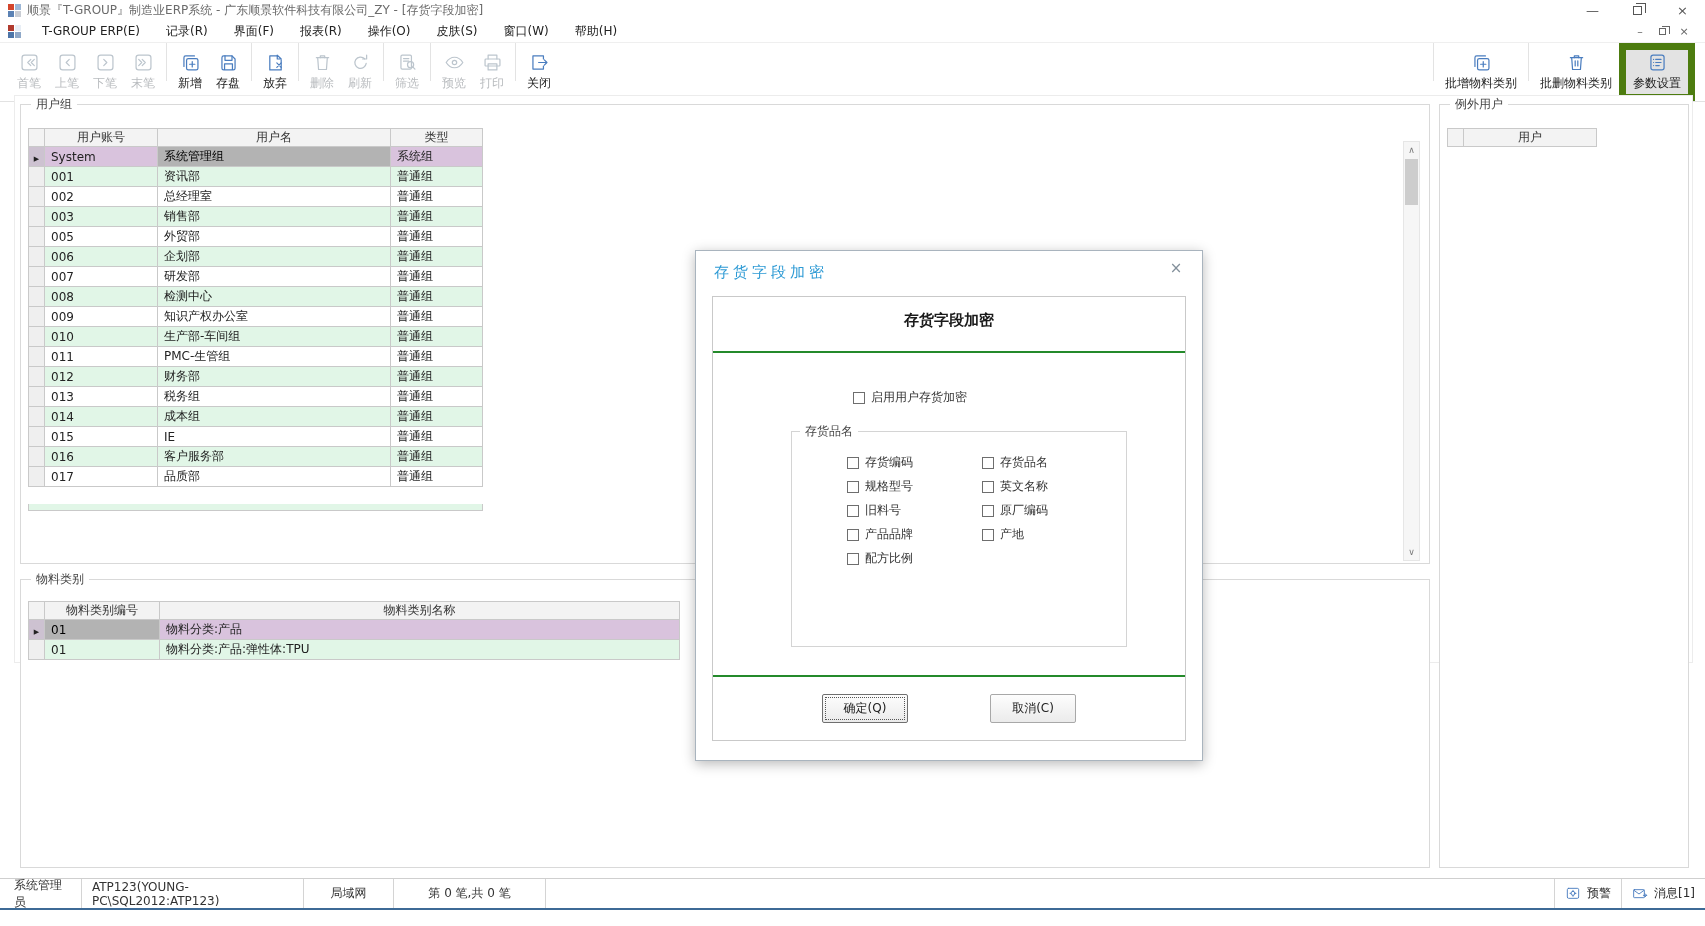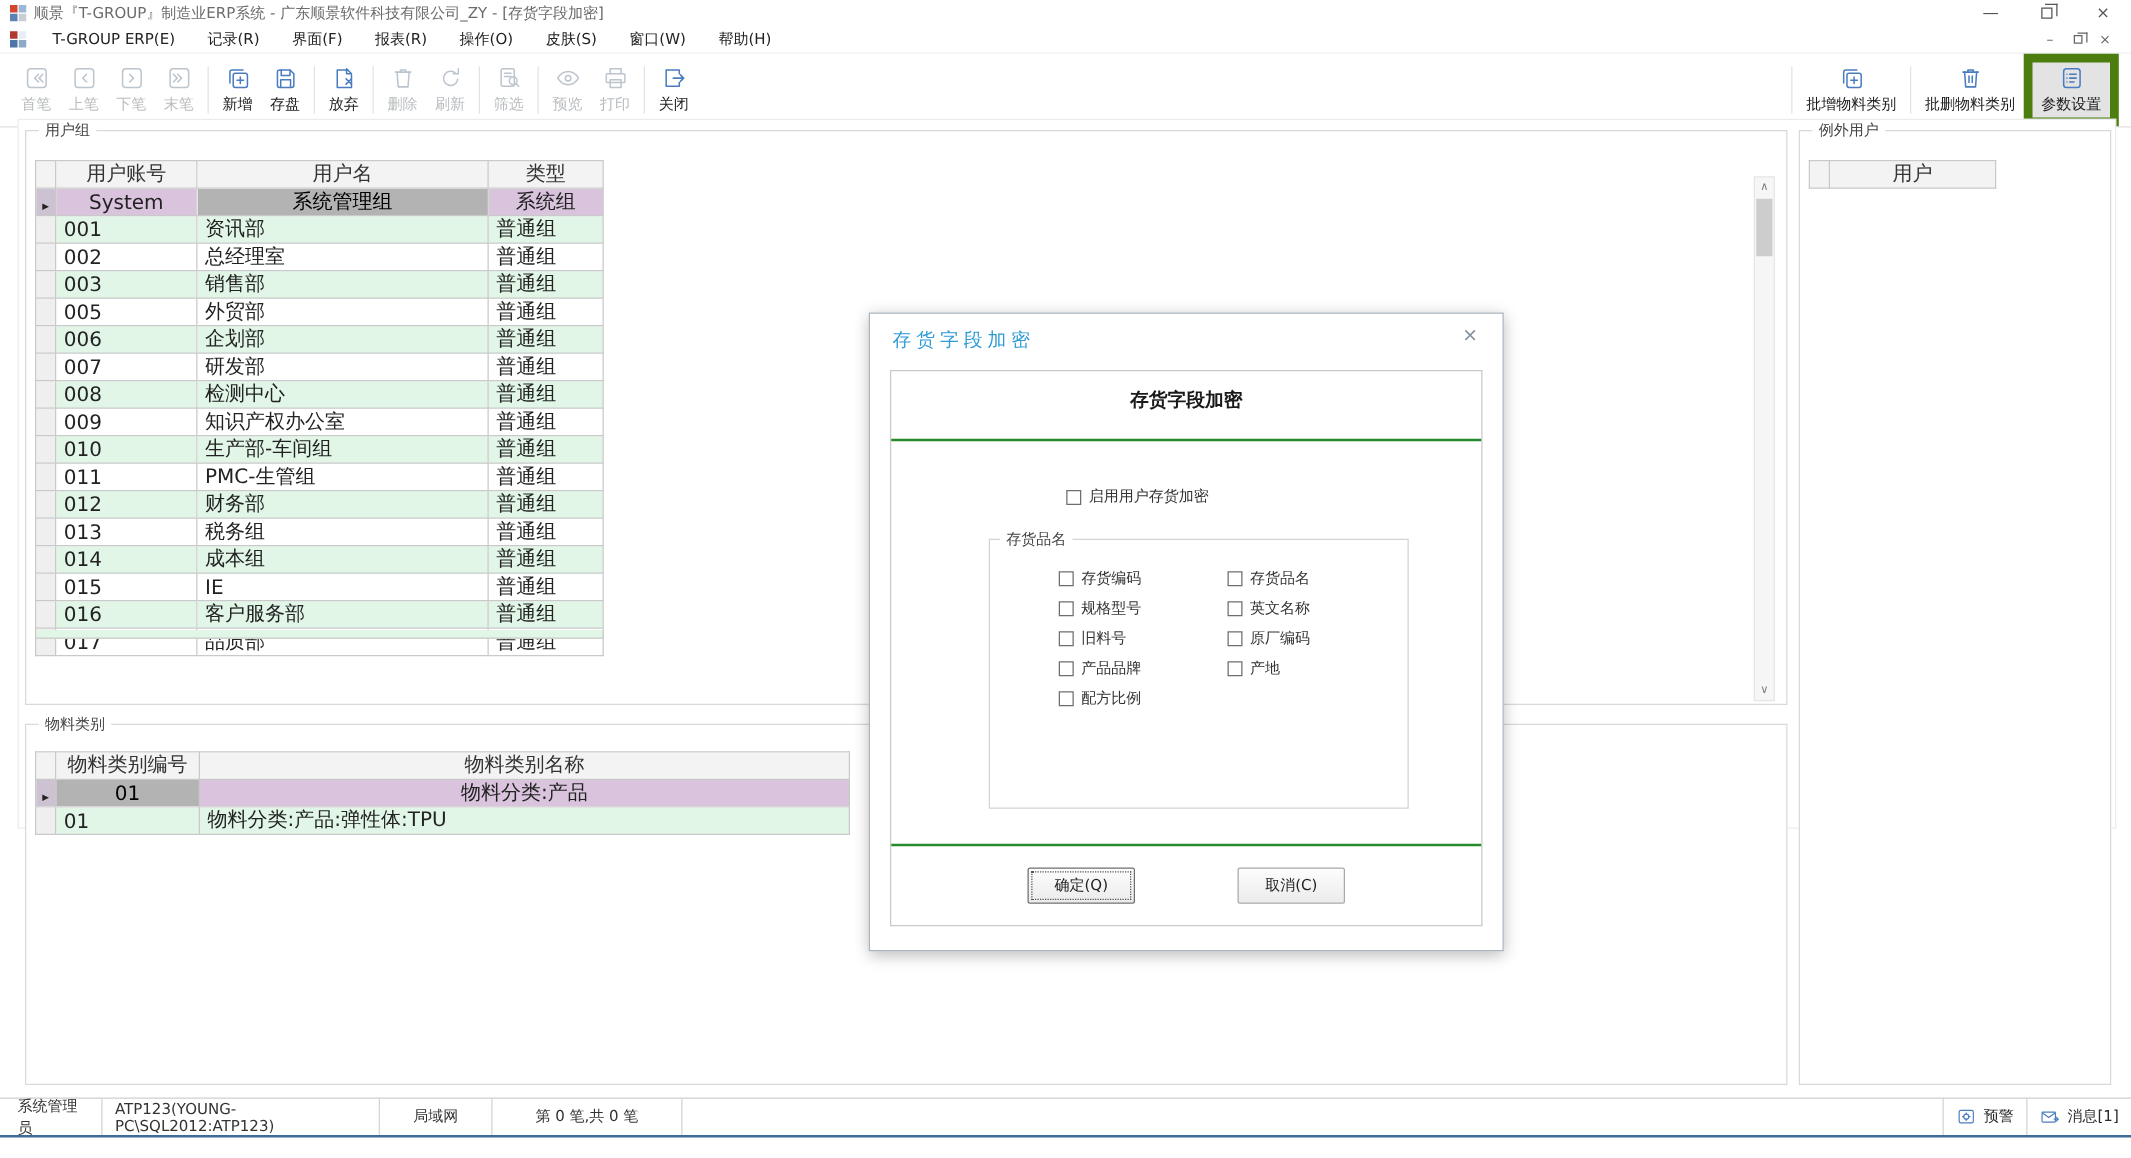--- a/index.html
+++ b/index.html
@@ -23,42 +23,42 @@
   .menubar { position:absolute; top:20px; left:0; right:0; height:22px; display:flex; align-items:center; padding-left:8px; background:#fff; }
   .menu-ico { width:13px; height:13px; display:inline-grid; grid-template-columns:6px 6px; grid-template-rows:6px 6px; gap:1px; margin-right:8px; }
   .menu-ico i:nth-child(1){background:#b03a2e;} .menu-ico i:nth-child(2){background:#e8eef5;}
   .menu-ico i:nth-child(3){background:#4d75a8;} .menu-ico i:nth-child(4){background:#8fa8c8;}
   .menu-item { padding:0 13px; color:#222; font-size:12px; cursor:default; }
   .mdi-controls { margin-left:auto; display:flex; align-items:center; padding-right:10px; }
   .mdi-controls .mc { width:22px; text-align:center; color:#666; font-size:11px; }
   .mdi-restore { position:relative; width:7px; height:7px; border:1px solid #666; display:inline-block; }
   .mdi-restore::before { content:""; position:absolute; top:-3px; left:2px; width:7px; height:7px; border:1px solid #666; border-left:none; border-bottom:none; }
   
-  .toolbar { position:absolute; top:42px; left:0; right:0; height:60px; display:flex; align-items:center; padding:0 10px; border-top:1px solid #efefef; border-bottom:1px solid #e2e2e2; background:#fff; }
+  .toolbar { position:absolute; top:42px; left:0; right:0; height:60px; display:flex; padding:0 10px; border-top:1px solid #efefef; border-bottom:1px solid #e2e2e2; background:#fff; }
   .tbtn { display:flex; flex-direction:column; align-items:center; justify-content:center; padding:2px 7px; min-width:34px; color:#4a7dbf; cursor:default; }
   .tbtn .tlbl { margin-top:2px; font-size:12px; color:#1c1c1c; white-space:nowrap; }
   .tbtn.disabled { color:#bcc5cd; }
   .tbtn.disabled .tlbl { color:#b9bcbf; }
   .tbtn.active { background:#e3e3e3; border:7px solid #4d7c0f; }
   .ic { width:21px; height:21px; fill:none; stroke:currentColor; stroke-width:1.4; stroke-linecap:round; stroke-linejoin:round; }
   .vsep { width:1px; height:38px; background:#e3e3e3; margin:0 4px; }
   .tb-spacer { flex:1; }
   
   .client { position:absolute; left:14px; top:95px; width:1679px; height:568px; background:#fff; border:1px solid #ececec; }
   .groupbox { position:absolute; border:1px solid #d9d9d9; background:#fff; }
   .gb-label { position:absolute; top:-8px; left:10px; background:#fff; padding:0 5px; color:#444; font-size:12px; line-height:15px; }
   .users-box { left:5px; top:8px; width:1410px; height:460px; }
   .mats-box  { left:5px; top:483px; width:1410px; height:289px; }
   .exc-box   { left:1424px; top:8px; width:250px; height:764px; }
-  table.grid { position:absolute; border-collapse:collapse; table-layout:fixed; font-size:16px; color:#222; }
+  table.grid { position:absolute; border-collapse:collapse; table-layout:fixed; font-size:12px; color:#222; }
   .grid th, .grid td { border:1px solid #c9c9c9; height:20px; padding:0 6px; overflow:hidden; white-space:nowrap; }
   .grid th { background:#f3f3f3; font-weight:normal; color:#333; text-align:center; height:18px; }
   .grid td { background:#fff; text-align:left; }
   tr.row-green td { background:#e1f6e7; }
-  tr.row-selected td { background:#d9c3dd;text-align:center; }
+  tr.row-selected td { background:#d9c3dd; }
   .users-grid tr.row-selected td:nth-child(3) { background:#b3b3b3; color:#000; }
   .mats-grid  tr.row-selected td:nth-child(2) { background:#b3b3b3; color:#000; }
   .grid th.sel, .grid td.sel { padding:0; text-align:center; }
   .grid td.sel { background:#efefef; }
   tr.row-selected td.sel { background:#cdc2d1; }
   .marker::before { content:""; font-size:7px; color:#222; }
   tr.row-selected .marker::before { content:"▶"; }
   .users-grid { left:7px; top:23px; }
   .mats-grid  { left:7px; top:21px; }
   .exc-grid   { left:7px; top:23px; }

